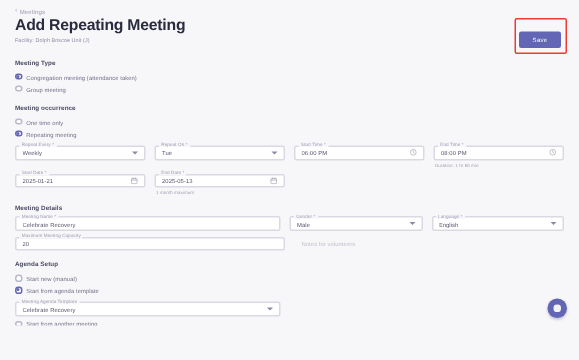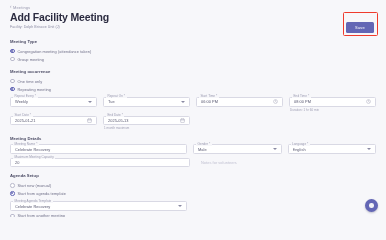--- a/index.html
+++ b/index.html
@@ -83,21 +83,21 @@
 
 <div class="page">
 
   <div class="breadcrumb">
     <span class="chev">‹</span>
     <span>Meetings</span>
   </div>
 
   <div class="title-row">
     <div>
-      <div class="title">Add Facility Meeting</div>
+      <div class="title">Add Repeating Meeting</div>
       <div class="subtitle">Facility: Dolph Briscoe Unit (J)</div>
     </div>
     <div class="save-wrap">
       <div class="save-ring"></div>
       <button class="save-btn">Save</button>
     </div>
   </div>
 
   <div class="sec-head">Meeting Type</div>
   <div class="radio-row">

